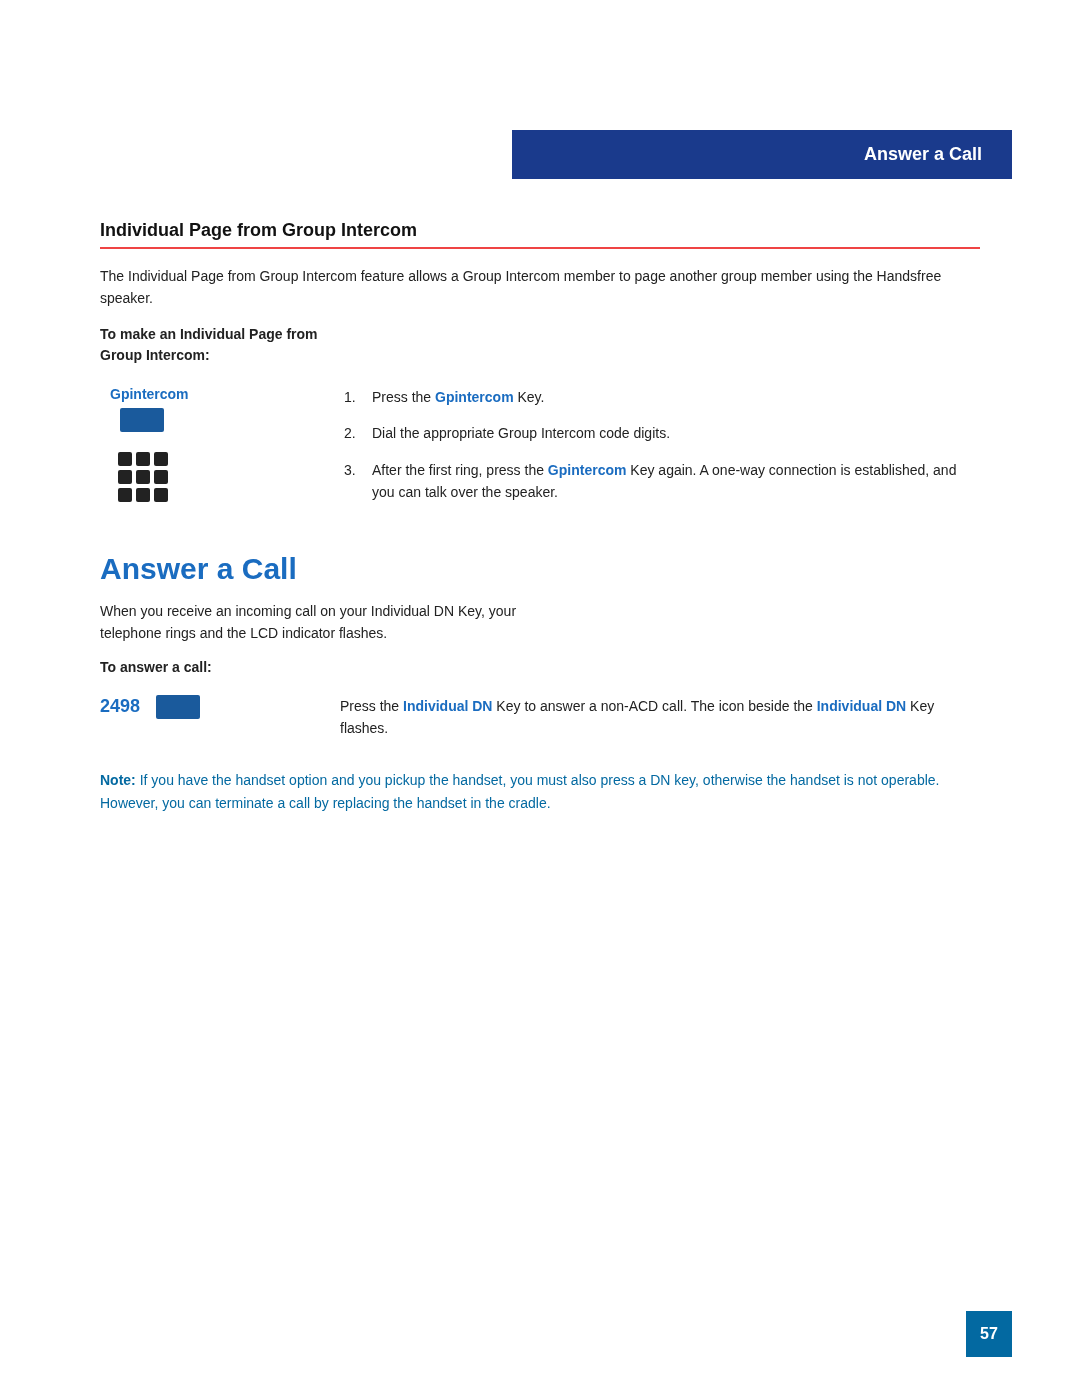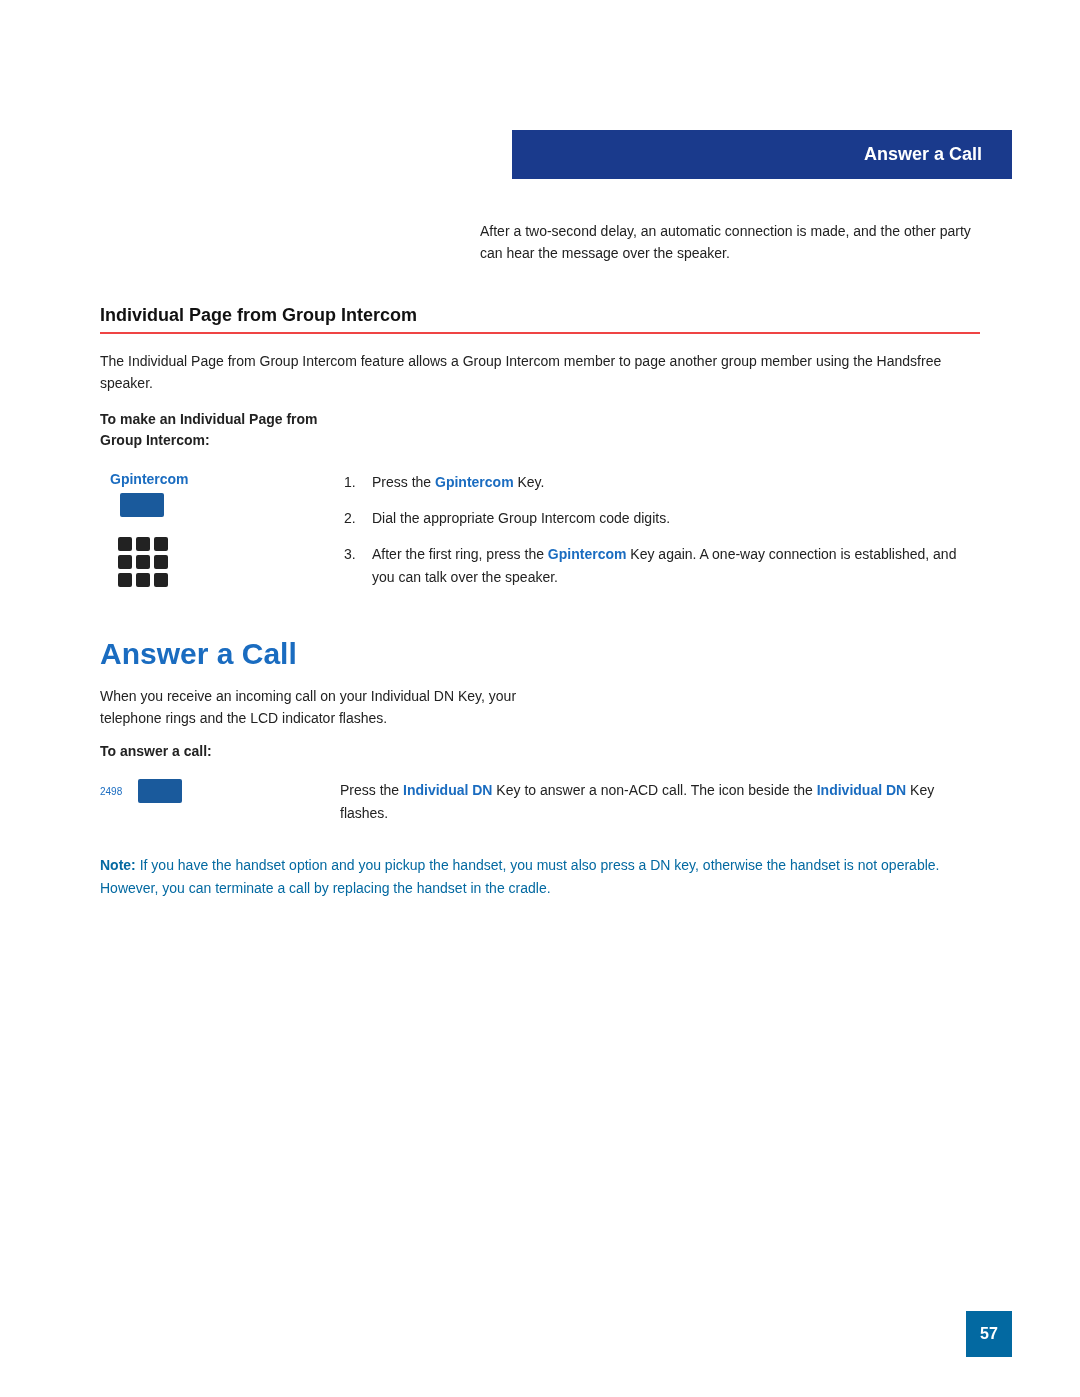--- a/index.html
+++ b/index.html
@@ -199,22 +199,22 @@
       display: flex;
       align-items: center;
       gap: 16px;
       width: 220px;
       flex-shrink: 0;
       padding-left: 0;
     }
 
     .dn-number {
       color: #1a6cc0;
-      font-size: 10px;
-      font-weight: normal;
+      font-size: 18px;
+      font-weight: bold;
     }
 
     .blue-rect-sm {
       width: 44px;
       height: 24px;
       background-color: #1a5a9c;
       border-radius: 2px;
     }
 
     .answer-right {
@@ -256,21 +256,20 @@
 <body>
 
 <div class="page-container">
 
   <div class="header-banner">
     <span class="header-banner-title">Answer a Call</span>
   </div>
 
   <div class="main-content">
 
-    <div class="intro-text">After a two-second delay, an automatic connection is made, and the other party can hear the message over the speaker.</div>
 
     <div>
       <div class="section-heading">Individual Page from Group Intercom</div>
       <p class="section-description">The Individual Page from Group Intercom feature allows a Group Intercom member to page another group member using the Handsfree speaker.</p>
 
       <div class="instruction-label">
         <span>To make an Individual Page from</span><br>
         <span>Group Intercom:</span>
       </div>
 

